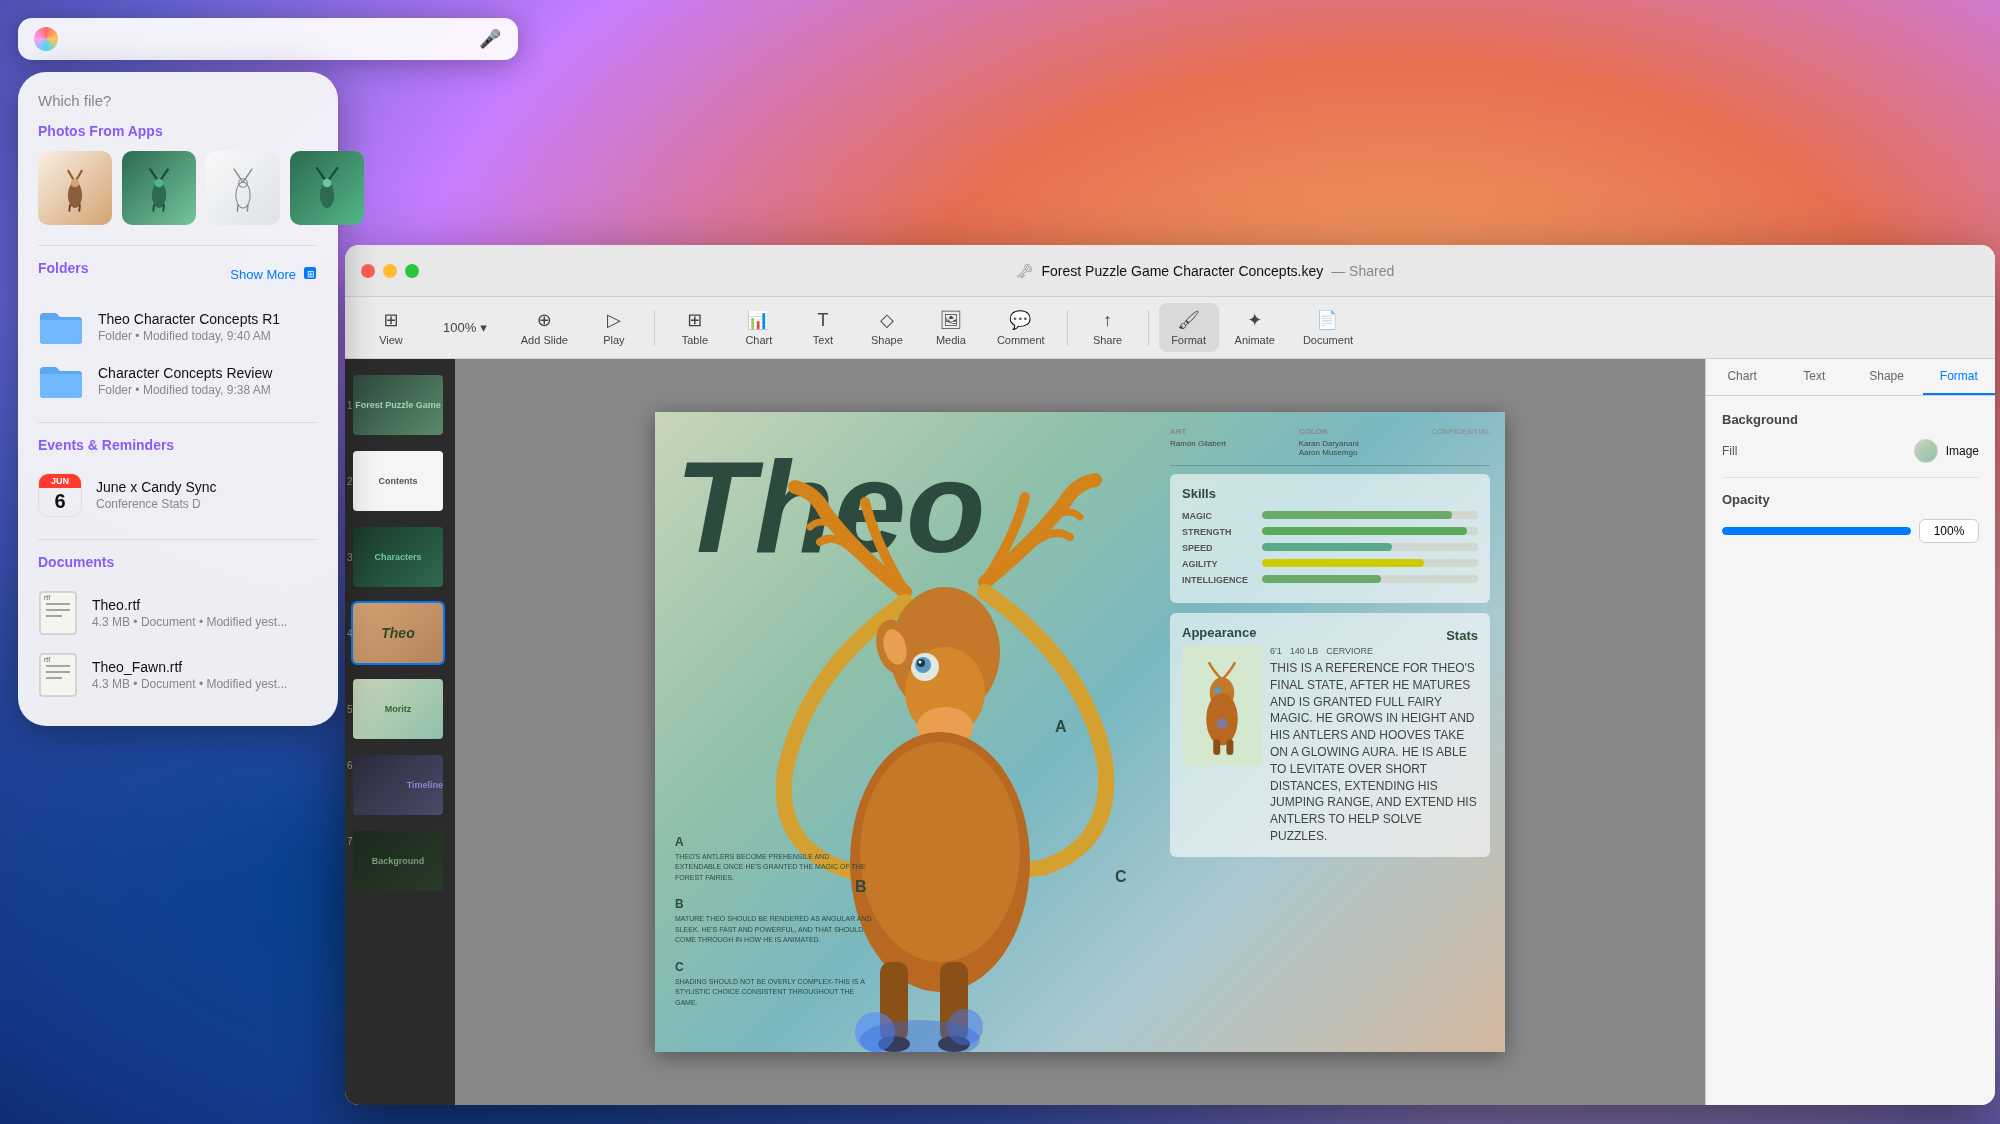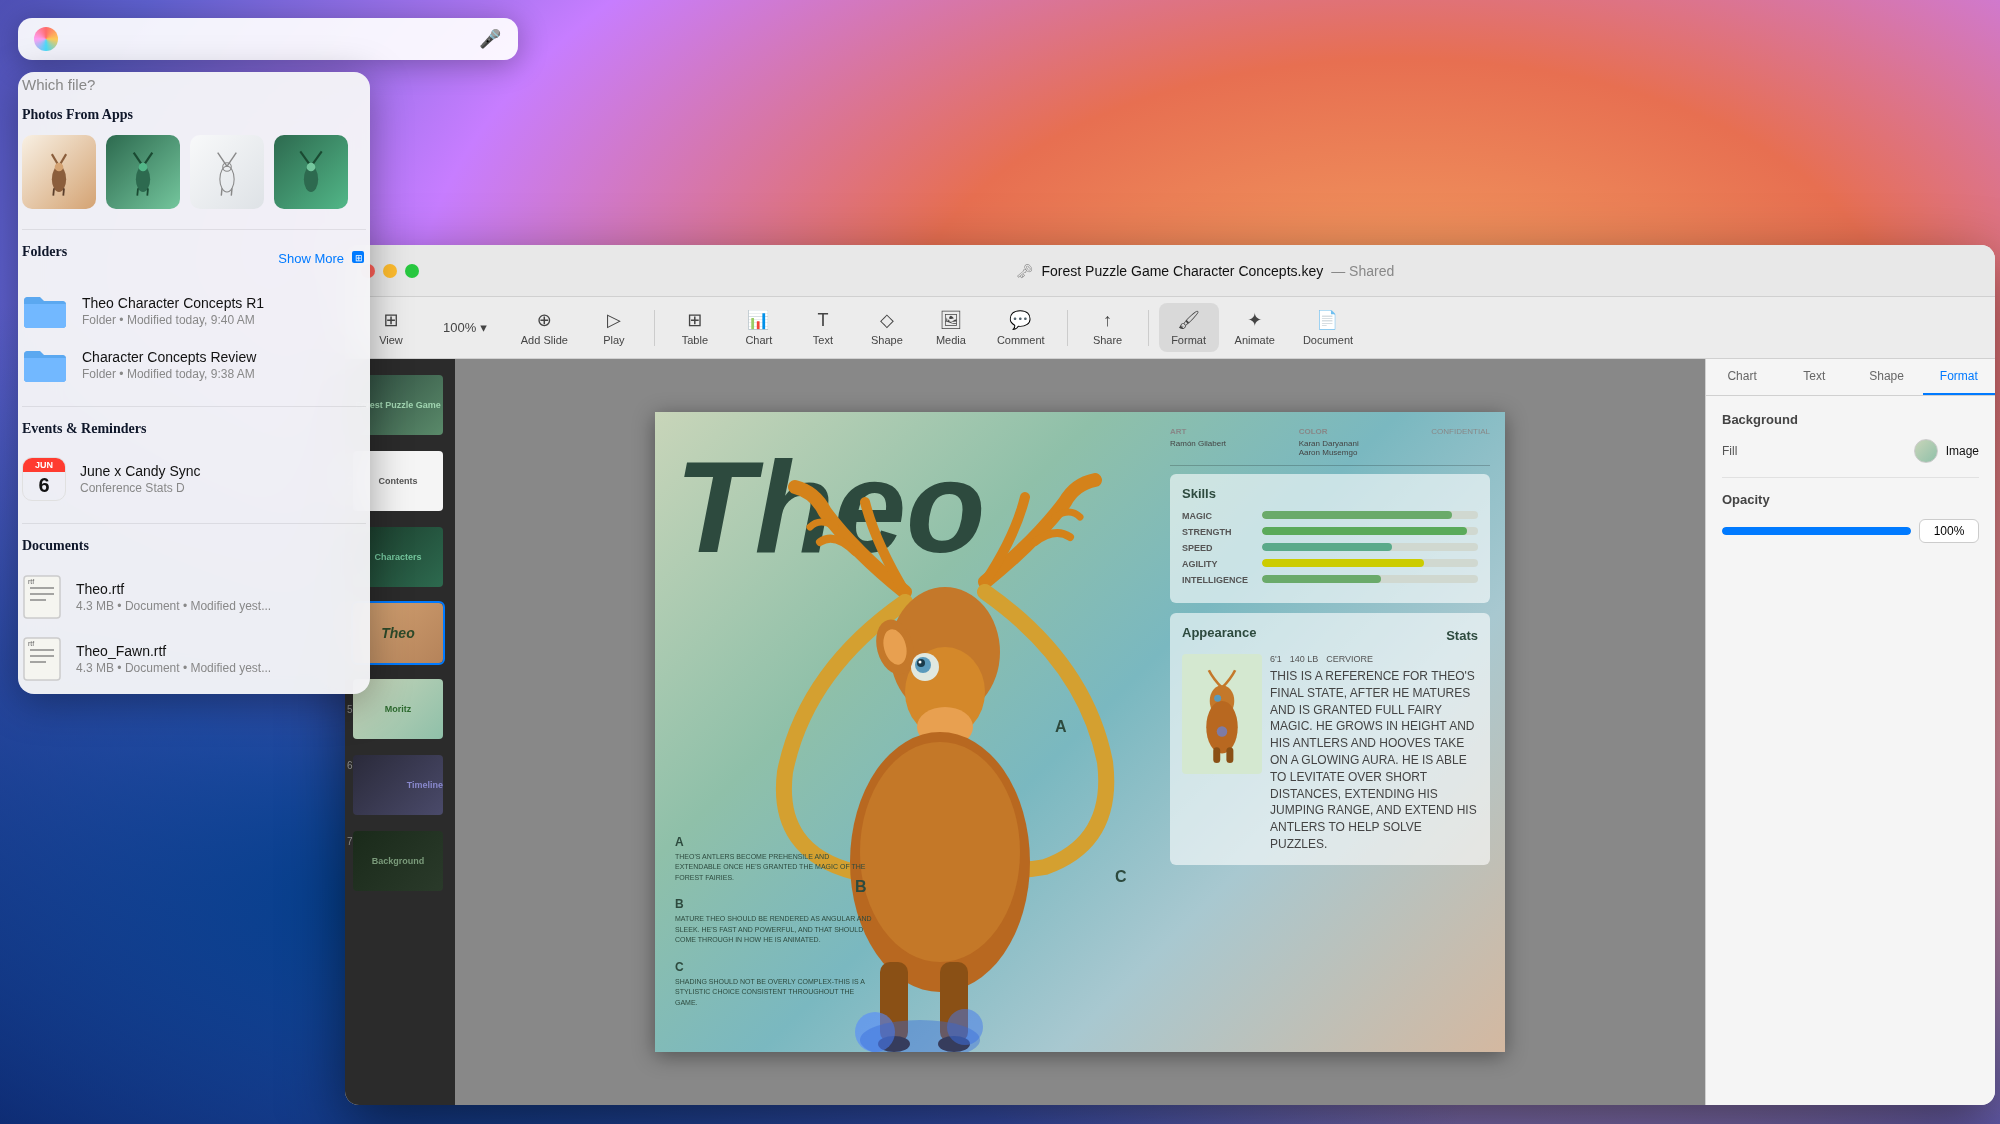--- a/index.html
+++ b/index.html
@@ -61,42 +61,41 @@
     .spotlight-bar .mic-icon {
       color: #666;
       font-size: 18px;
     }
 
     
     .spotlight-panel {
       position: absolute;
       top: 72px;
       left: 18px;
-      width: 352px;
+      width: 320px;
       background: rgba(245,245,247,0.96);
       backdrop-filter: blur(20px);
-      border-radius: 16px;
-      padding: 4px;
+      border-radius: 28px;
+      padding: 20px;
       z-index: 100;
       box-shadow: 0 8px 40px rgba(0,0,0,0.35);
     }
     .spotlight-panel .which-file {
       font-size: 15px;
       color: #888;
       margin-bottom: 14px;
       font-weight: 500;
     }
 
     
     .section-title {
       font-size: 14px;
       font-weight: 600;
-      color: #0f172a;
+      color: #8b5cf6;
       margin-bottom: 12px;
-      font-family: Liberation Serif, serif;
     }
     .photos-grid {
       display: flex;
       gap: 10px;
       margin-bottom: 20px;
     }
     .photo-thumb {
       width: 74px;
       height: 74px;
       border-radius: 10px;
@@ -906,21 +905,21 @@
             </div>
             <div class="skill-row">
               <div class="skill-label">INTELLIGENCE</div>
               <div class="skill-bar-bg">
                   <div class="skill-bar-fill" style="width:55%;background:#6aaa6a;"></div>
                 </div>
             </div>
           </div>
 
           <div class="appearance-section">
-            <div style="display:flex;justify-content:space-between;align-items:center;margin-bottom:8px;">
+            <div style="display:flex;justify-content:space-between;align-items:center;">
               <div class="appearance-title">Appearance</div>
               <div class="stats-title" style="font-size:13px;font-weight:700;color:#2d4a3e;margin-left:60px;">Stats</div>
             </div>
             <div class="appearance-content">
               <div class="appearance-img">
                 <svg viewBox="0 0 80 120" fill="none" width="70" height="110">
                   <path d="M40 30 Q30 20 25 10" stroke="#c4782a" stroke-width="3" fill="none"></path>
                   <path d="M40 30 Q50 20 55 10" stroke="#c4782a" stroke-width="3" fill="none"></path>
                   <ellipse cx="40" cy="45" rx="14" ry="18" fill="#c4782a"></ellipse>
                   <ellipse cx="40" cy="75" rx="18" ry="30" fill="#b86820"></ellipse>

